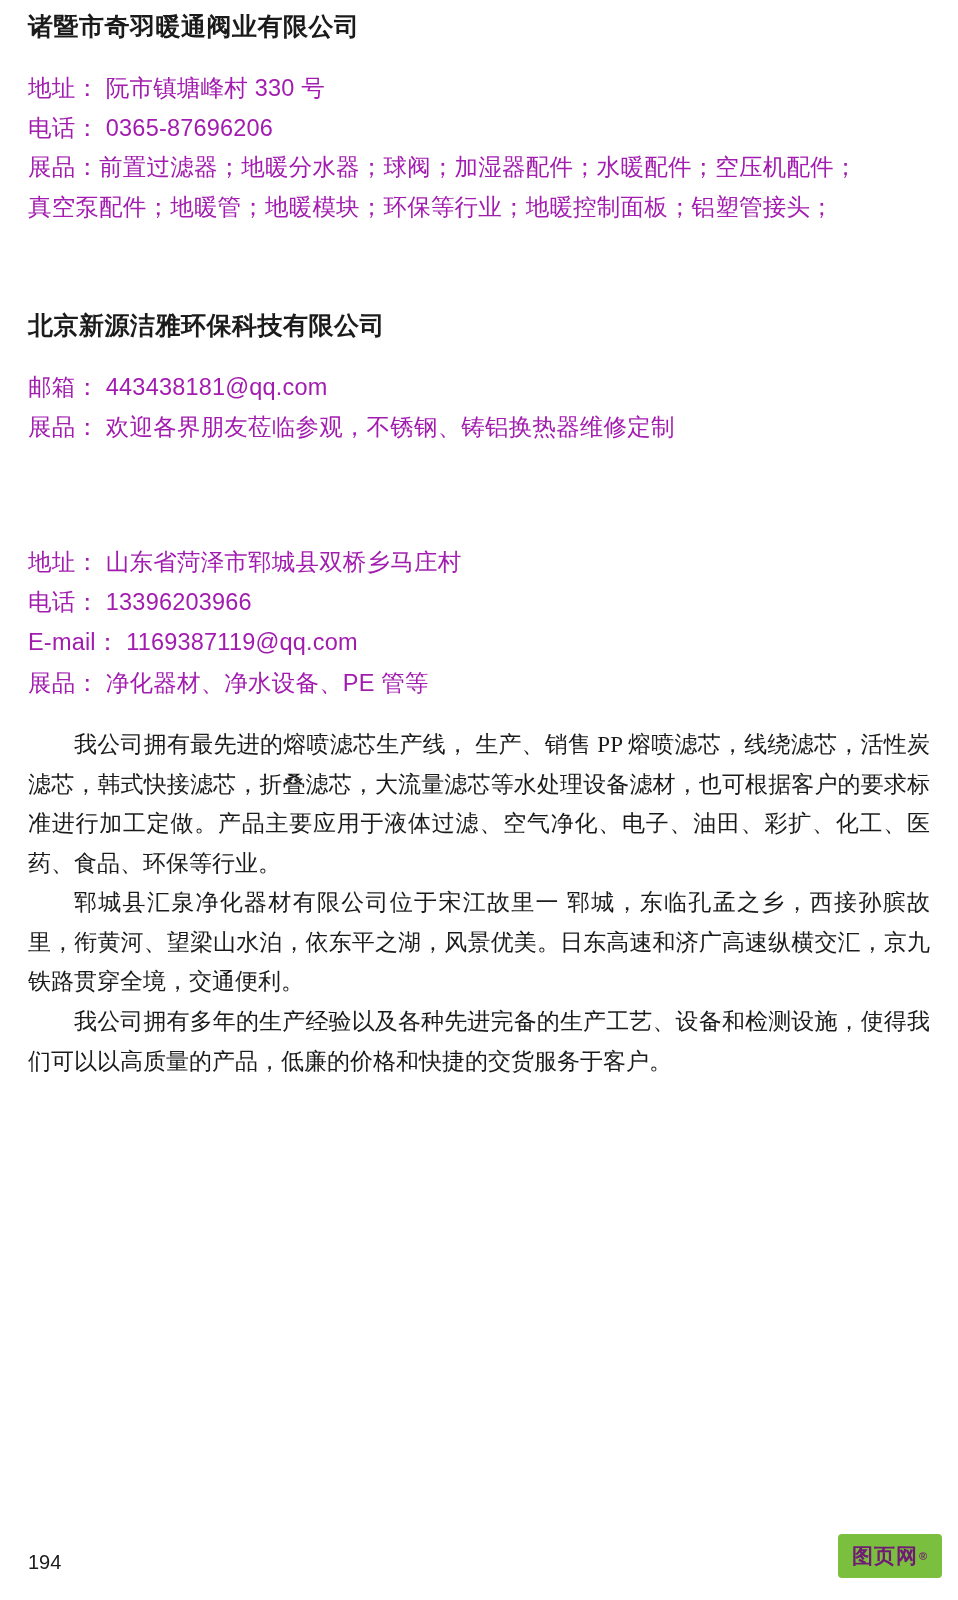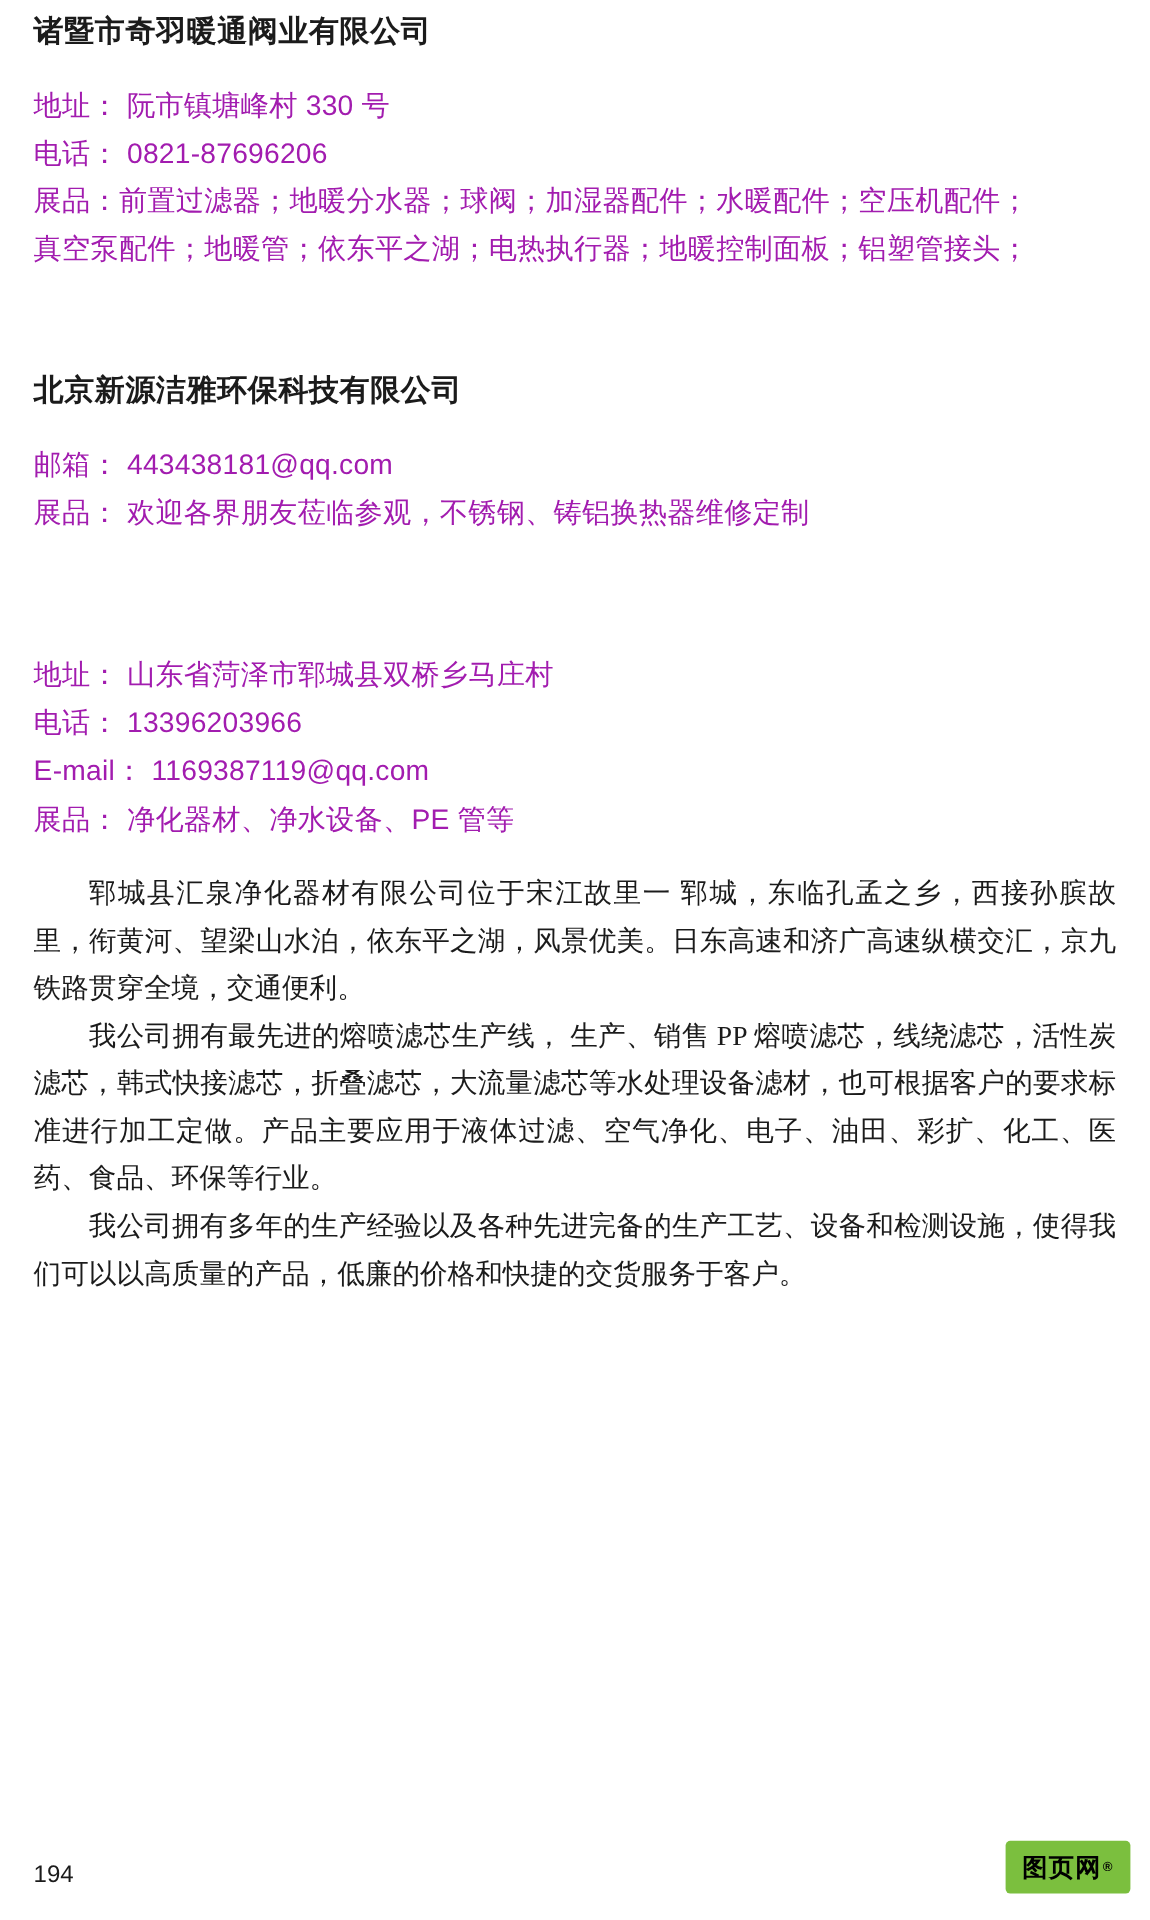--- a/index.html
+++ b/index.html
@@ -70,21 +70,21 @@
     font-family: Liberation Sans, sans-serif;
   }
   .watermark {
     position: absolute;
     right: 16px;
     bottom: 14px;
     width: 104px;
     height: 44px;
     background: #7bbf3e;
     border-radius: 4px;
-    color: #000000;
+    color: #701a75;
     font-size: 21px;
     font-weight: bold;
     display: flex;
     align-items: center;
     justify-content: center;
     letter-spacing: 1px;
   }
   .watermark .reg {
     font-size: 11px;
     vertical-align: super;
@@ -93,23 +93,23 @@
 </style>
 </head>
 <body>
 
 <div class="page">
 
   <div class="company-block">
     <h1 class="company-name">诸暨市奇羽暖通阀业有限公司</h1>
     <div class="info-lines">
       <div class="info-line">地址： 阮市镇塘峰村 330 号</div>
-      <div class="info-line">电话： 0821-87696206</div>
+      <div class="info-line">电话： 0365-87696206</div>
       <div class="info-line tight">展品：前置过滤器；地暖分水器；球阀；加湿器配件；水暖配件；空压机配件；</div>
-      <div class="info-line tight">真空泵配件；地暖管；依东平之湖；电热执行器；地暖控制面板；铝塑管接头；</div>
+      <div class="info-line tight">真空泵配件；地暖管；地暖模块；环保等行业；地暖控制面板；铝塑管接头；</div>
     </div>
   </div>
 
   <div class="gap-lg"></div>
 
   <div class="company-block">
     <h1 class="company-name">北京新源洁雅环保科技有限公司</h1>
     <div class="info-lines">
       <div class="info-line">邮箱： 443438181@qq.com</div>
       <div class="info-line">展品： 欢迎各界朋友莅临参观，不锈钢、铸铝换热器维修定制</div>
@@ -119,22 +119,22 @@
   <div class="gap-lg"></div>
 
   <div class="company-block">
     <div class="info-lines">
       <div class="info-line">地址： 山东省菏泽市郓城县双桥乡马庄村</div>
       <div class="info-line">电话： 13396203966</div>
       <div class="info-line">E-mail： 1169387119@qq.com</div>
       <div class="info-line">展品： 净化器材、净水设备、PE 管等</div>
     </div>
     <div class="desc">
+      <p>我公司拥有最先进的熔喷滤芯生产线， 生产、销售 PP 熔喷滤芯，线绕滤芯，活性炭滤芯，韩式快接滤芯，折叠滤芯，大流量滤芯等水处理设备滤材，也可根据客户的要求标准进行加工定做。产品主要应用于液体过滤、空气净化、电子、油田、彩扩、化工、医药、食品、环保等行业。</p>
       <p>郓城县汇泉净化器材有限公司位于宋江故里一 郓城，东临孔孟之乡，西接孙膑故里，衔黄河、望梁山水泊，依东平之湖，风景优美。日东高速和济广高速纵横交汇，京九铁路贯穿全境，交通便利。</p>
-      <p>我公司拥有最先进的熔喷滤芯生产线， 生产、销售 PP 熔喷滤芯，线绕滤芯，活性炭滤芯，韩式快接滤芯，折叠滤芯，大流量滤芯等水处理设备滤材，也可根据客户的要求标准进行加工定做。产品主要应用于液体过滤、空气净化、电子、油田、彩扩、化工、医药、食品、环保等行业。</p>
       <p>我公司拥有多年的生产经验以及各种先进完备的生产工艺、设备和检测设施，使得我们可以以高质量的产品，低廉的价格和快捷的交货服务于客户。</p>
     </div>
   </div>
 
   <div class="page-number">194</div>
 
   <div class="watermark">
     <span>图页网</span>
       <span class="reg">®</span>
   </div>

